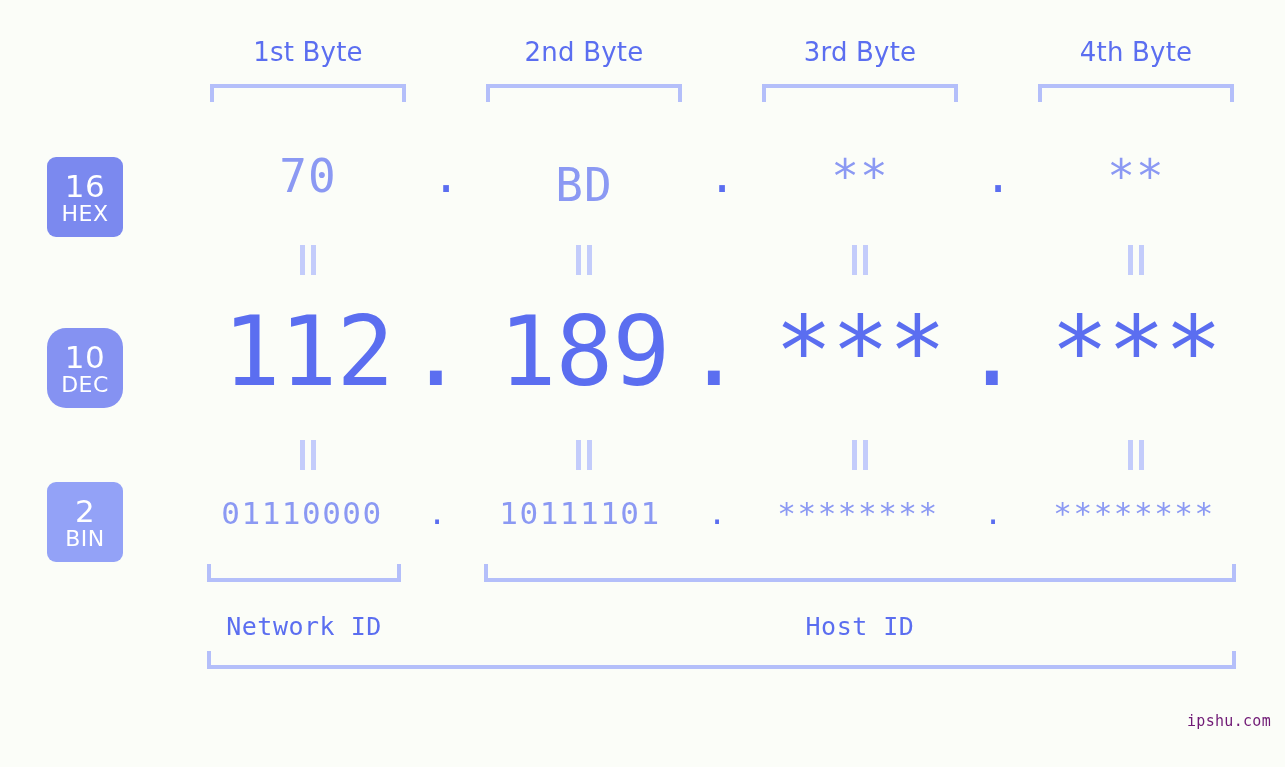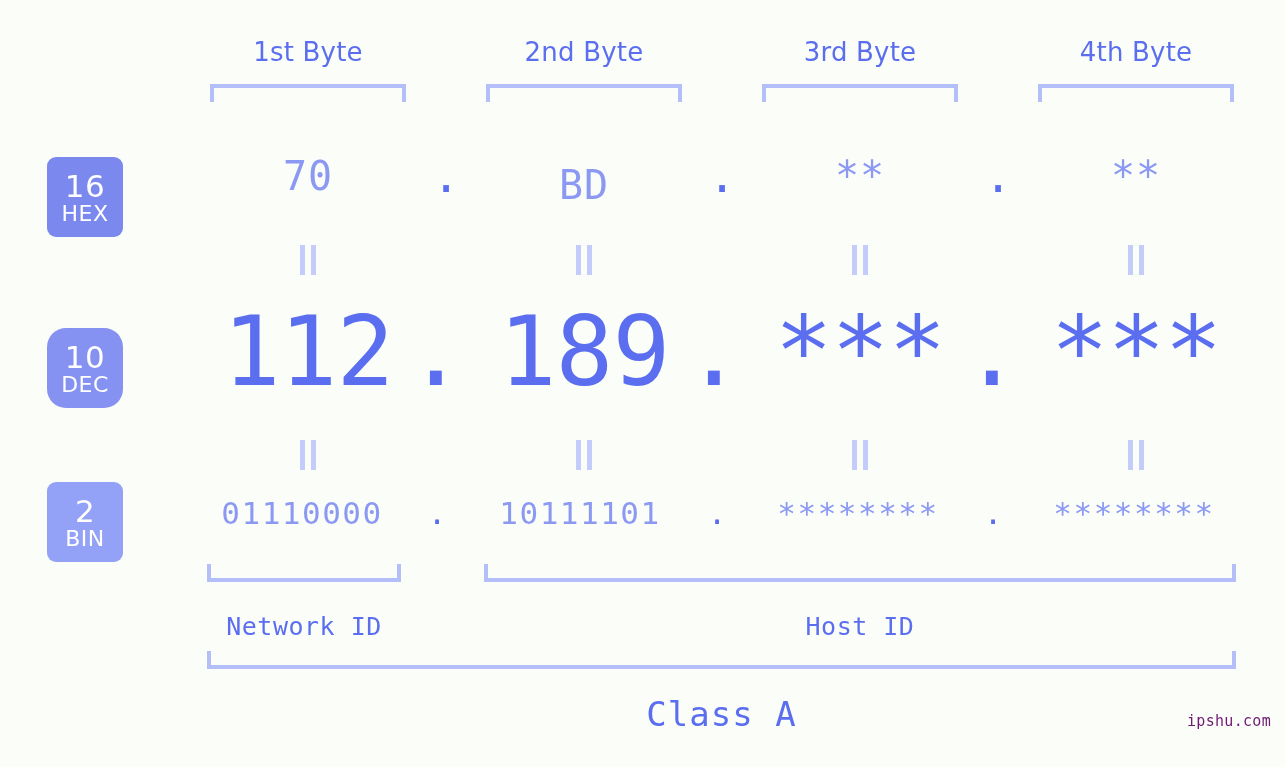--- a/index.html
+++ b/index.html
@@ -120,21 +120,21 @@
     position: absolute;
     text-align: center;
     white-space: nowrap;
     font-family: "DejaVu Sans Mono", monospace;
     color: #5b6ef0;
   }
 
   
   #row-hex .cell {
     top: 148px;
-    font-size: 40px;
+    font-size: 46px;
     line-height: 56px;
     color: #8b99f3;
     letter-spacing: 1px;
   }
   #row-hex .dotcell {
     top: 148px;
     font-size: 46px;
     line-height: 56px;
   }
 
@@ -308,17 +308,16 @@
     <div class="cell" style="left:1032px; width:204px;">********</div>
   </div>
 
   <div class="bracket-up" style="left:207px; top:568px; width:194px;"></div>
   <div class="bracket-up" style="left:484px; top:568px; width:752px;"></div>
 
   <div class="idlabel" style="left:484px; top:611px; width:752px;">Host ID</div>
   <div class="idlabel" style="left:207px; top:611px; width:194px;">Network ID</div>
 
   <div class="bracket-up" style="left:207px; top:655px; width:1029px;"></div>
-  <div class="classlabel" style="left:207px; top:693px; width:1029px;">Class A</div>
 
   <div class="watermark">ipshu.com</div>
 
 </div>
 
 </body></html>

